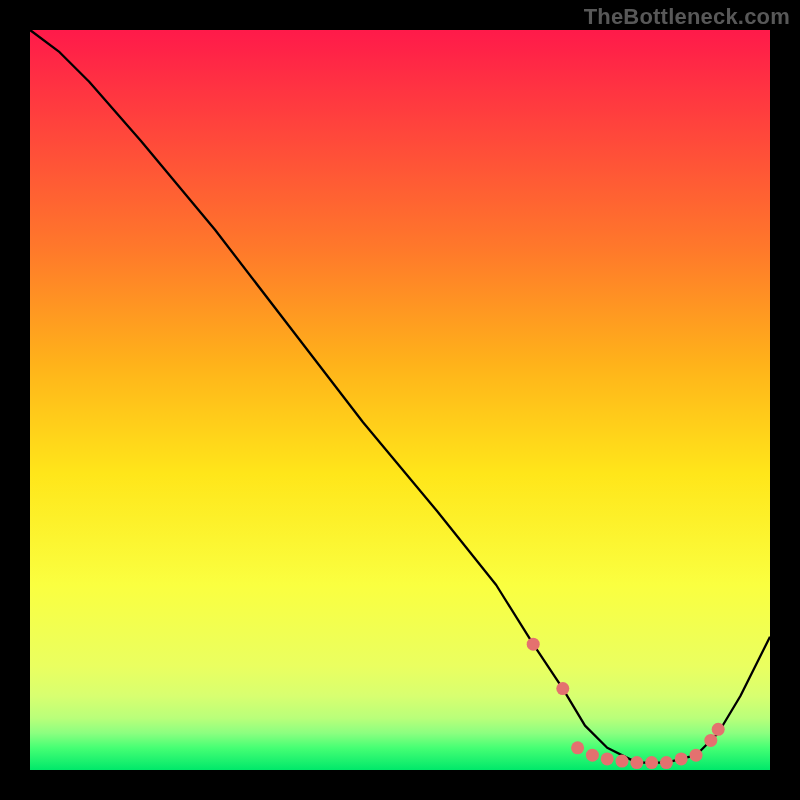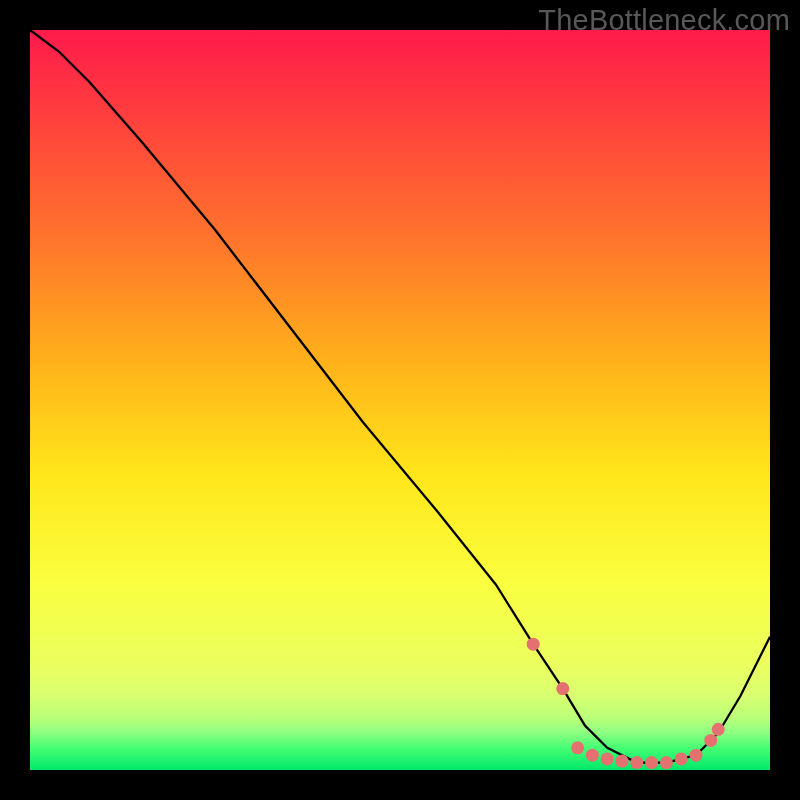--- a/index.html
+++ b/index.html
@@ -14,22 +14,22 @@
   .frame {
     position: relative;
     width: 800px;
     height: 800px;
     background: #000;
   }
   .watermark {
     position: absolute;
     top: 4px;
     right: 10px;
-    font-size: 29px;
-    font-weight: 400;
+    font-size: 22px;
+    font-weight: 700;
     color: #585858;
     letter-spacing: 0.2px;
     z-index: 10;
   }
   .plot-area {
     position: absolute;
     left: 30px;
     top: 30px;
     width: 740px;
     height: 740px;

